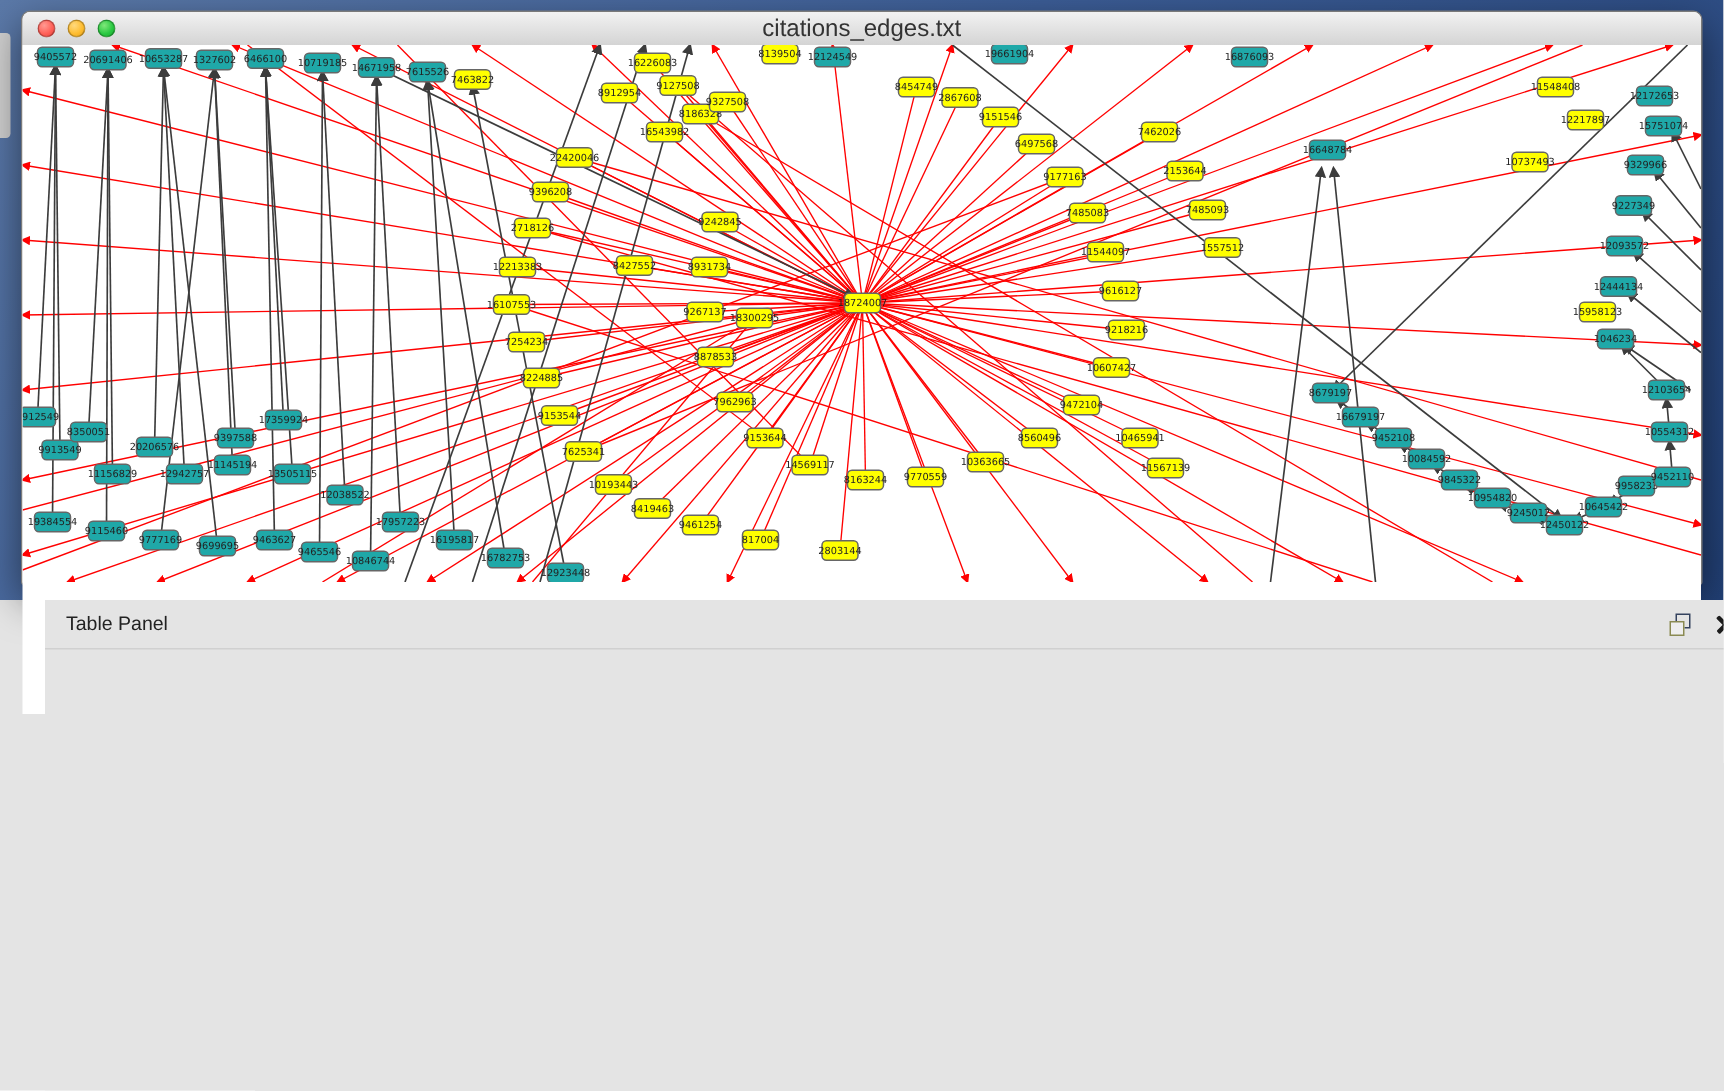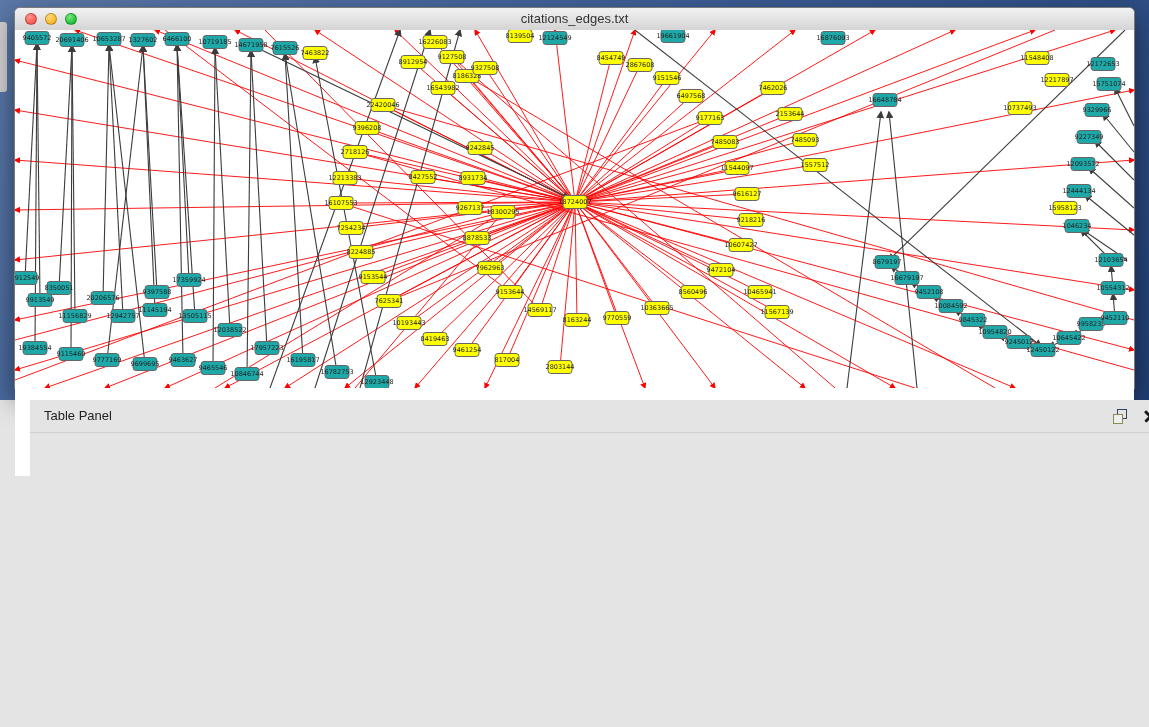--- a/index.html
+++ b/index.html
@@ -7,21 +7,21 @@
        font-family:"Liberation Sans",sans-serif;background:#e4e4e4;-webkit-font-smoothing:antialiased;}
   
   .desktop{position:absolute;left:0;top:0;width:1149px;height:400px;
            background:linear-gradient(135deg,#5b79a8 0%,#3c5d96 45%,#213f74 100%);}
   .panel-edge{position:absolute;left:0;top:22px;width:7px;height:70px;background:#cfcfcf;border-radius:0 3px 3px 0;}
   .netwin{position:absolute;left:14px;top:7px;width:1121px;height:383px;
           border-radius:6px 6px 2px 2px;box-shadow:0 10px 26px rgba(0,0,0,.5);
           background:#fff;border:1px solid #7a7a7a;box-sizing:border-box;}
   .titlebar{height:22px;border-radius:5px 5px 0 0;background:linear-gradient(#f2f2f2,#d4d4d4);
             border-bottom:1px solid #9f9f9f;position:relative;}
-  .title{position:absolute;left:0;right:0;top:3px;text-align:center;font-size:13px;color:#333;}
+  .title{position:absolute;left:0;right:0;top:3px;text-align:center;font-size:16px;color:#333;}
   .lights{position:absolute;left:10px;top:5px;display:flex;gap:8px;}
   .light{width:12px;height:12px;border-radius:50%;box-sizing:border-box;border:1px solid rgba(0,0,0,.25);}
   .canvas{position:absolute;left:0;top:22px;width:1119px;height:446px;background:#fff;overflow:hidden;}
   .canvas svg text{font-family:"DejaVu Sans",sans-serif;}
   
   .tpanel{position:absolute;left:0;top:400px;width:1149px;height:327px;background:#e4e4e4;margin-left:30px;}
   .tpanel-header{position:relative;height:32px;border-bottom:1px solid #d0d0d0;}
   .tpanel-title{position:absolute;left:14px;top:8px;font-size:13px;color:#222;}
   .float-icon{position:absolute;right:52px;top:9px;width:14px;height:14px;}
   .float-icon .sq1{position:absolute;left:4px;top:0;width:8px;height:8px;border:1.5px solid #34425e;background:transparent;}

